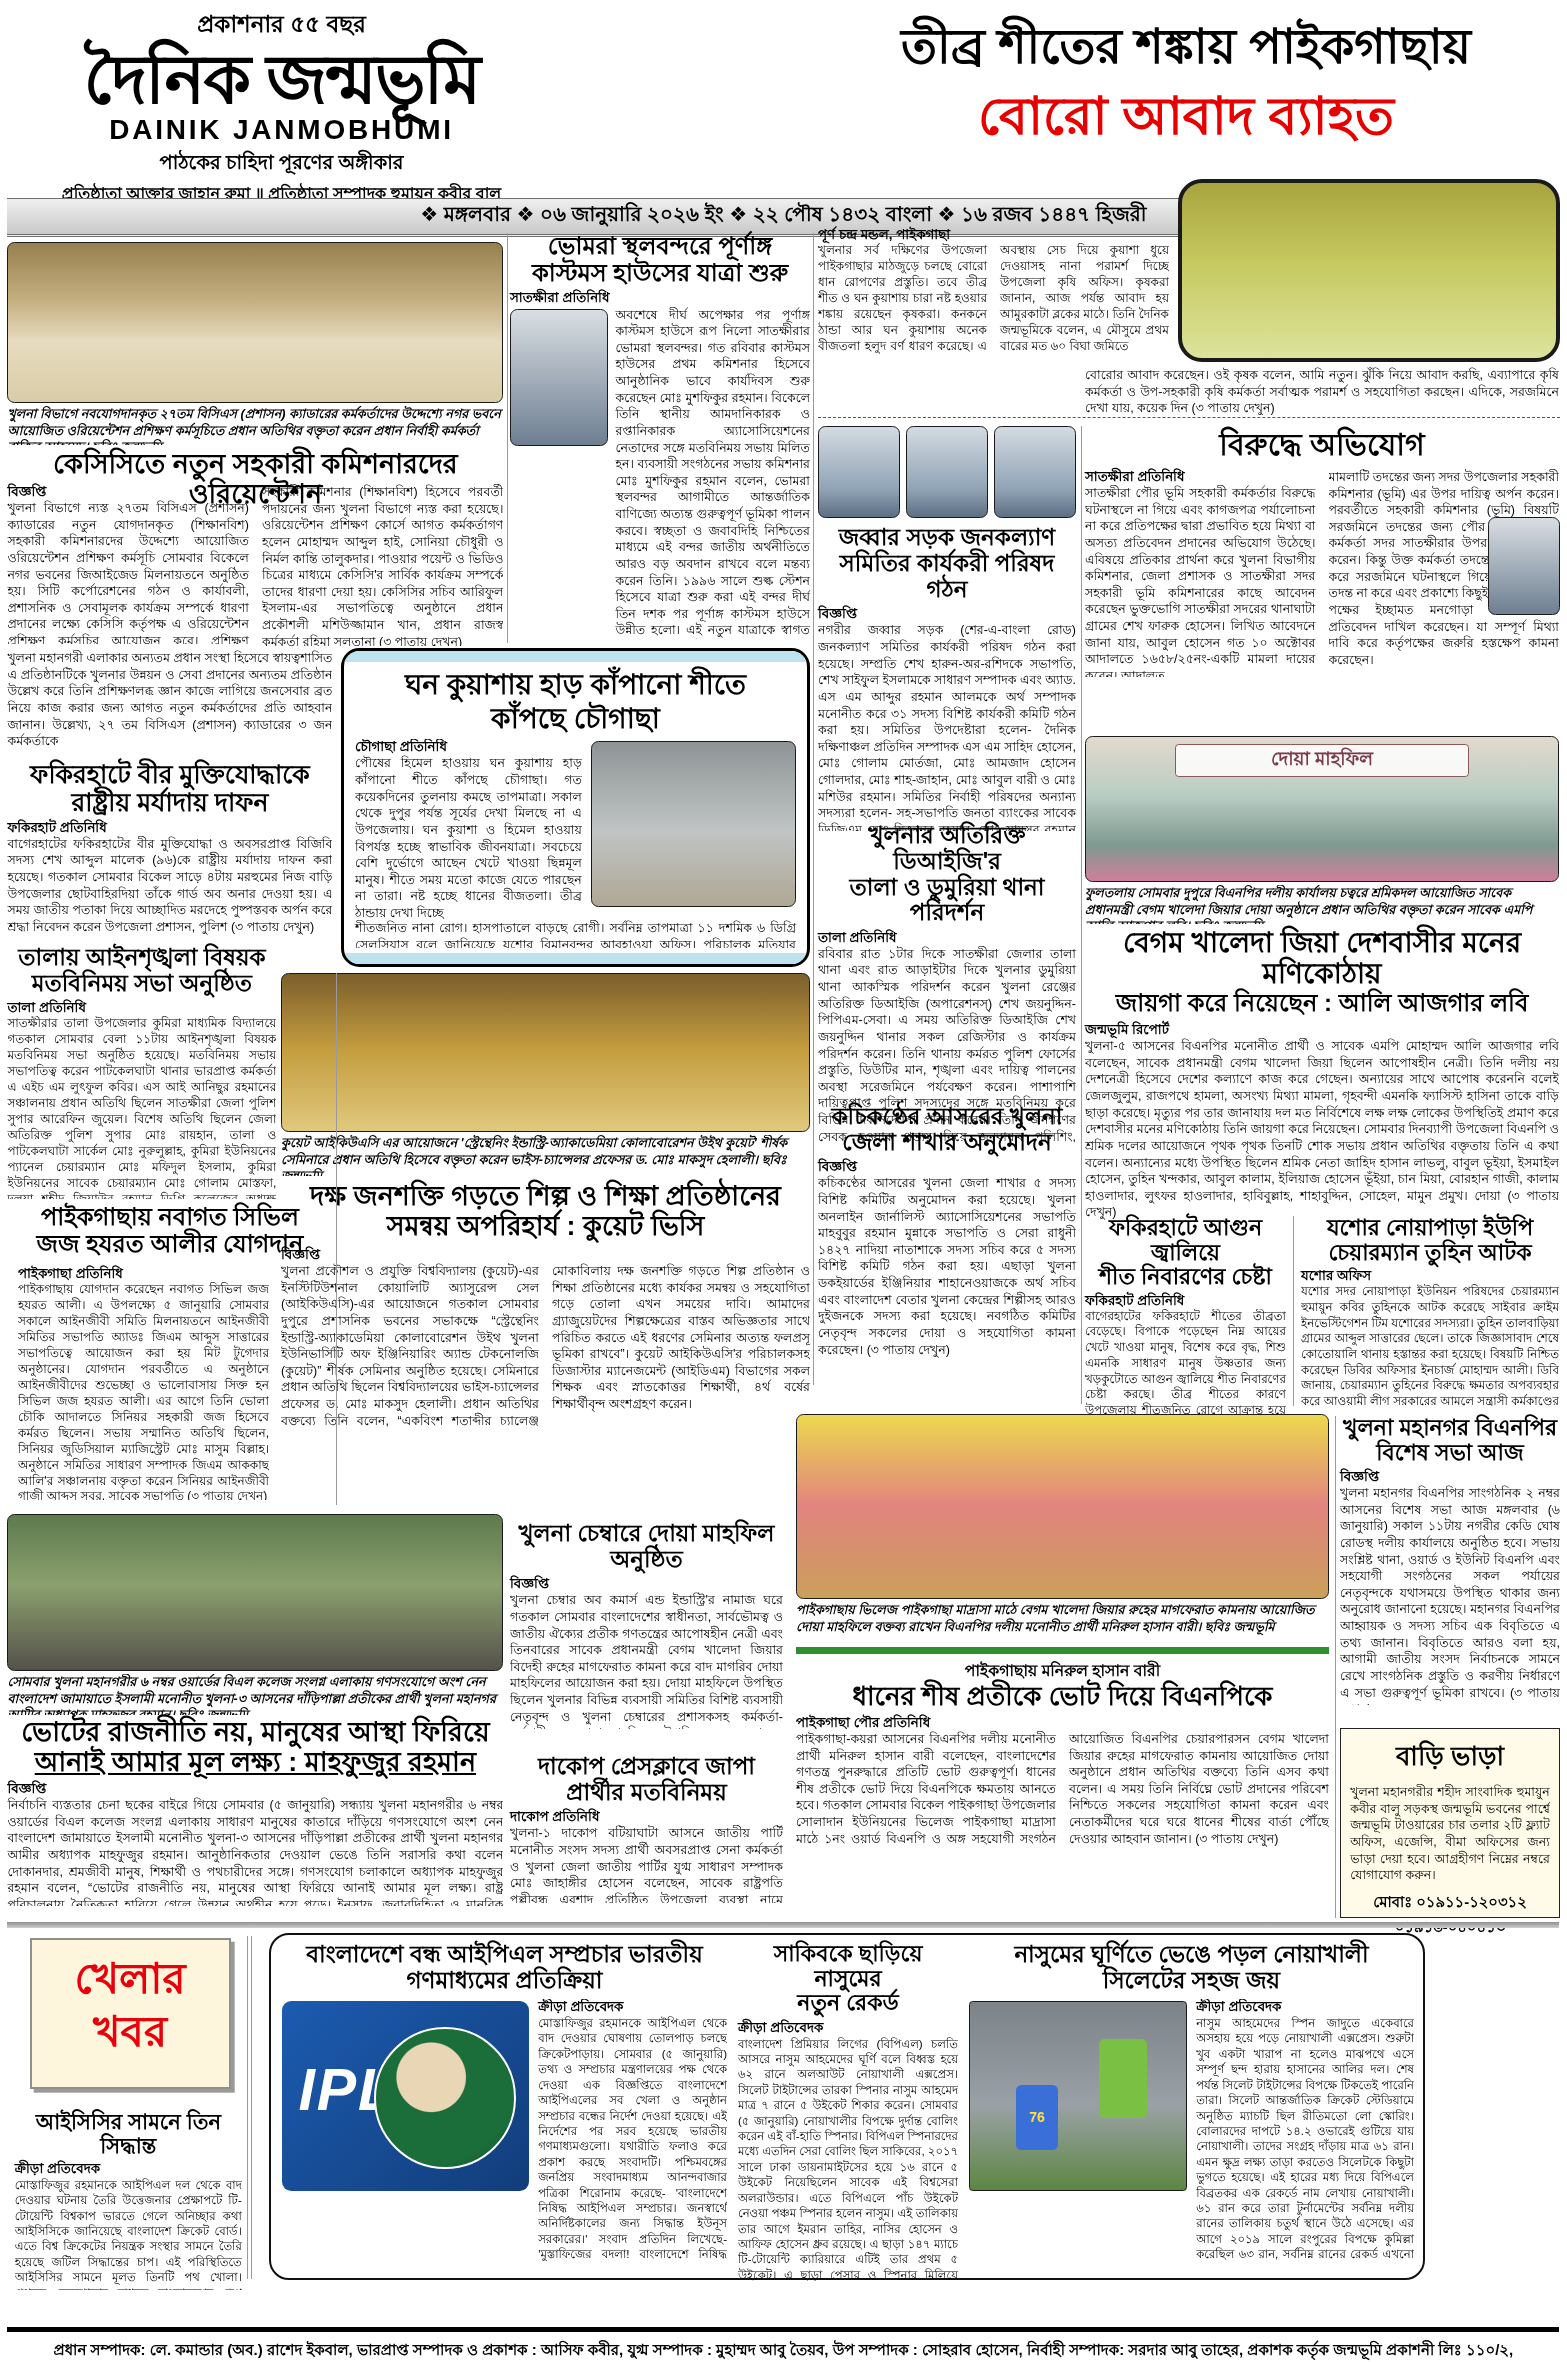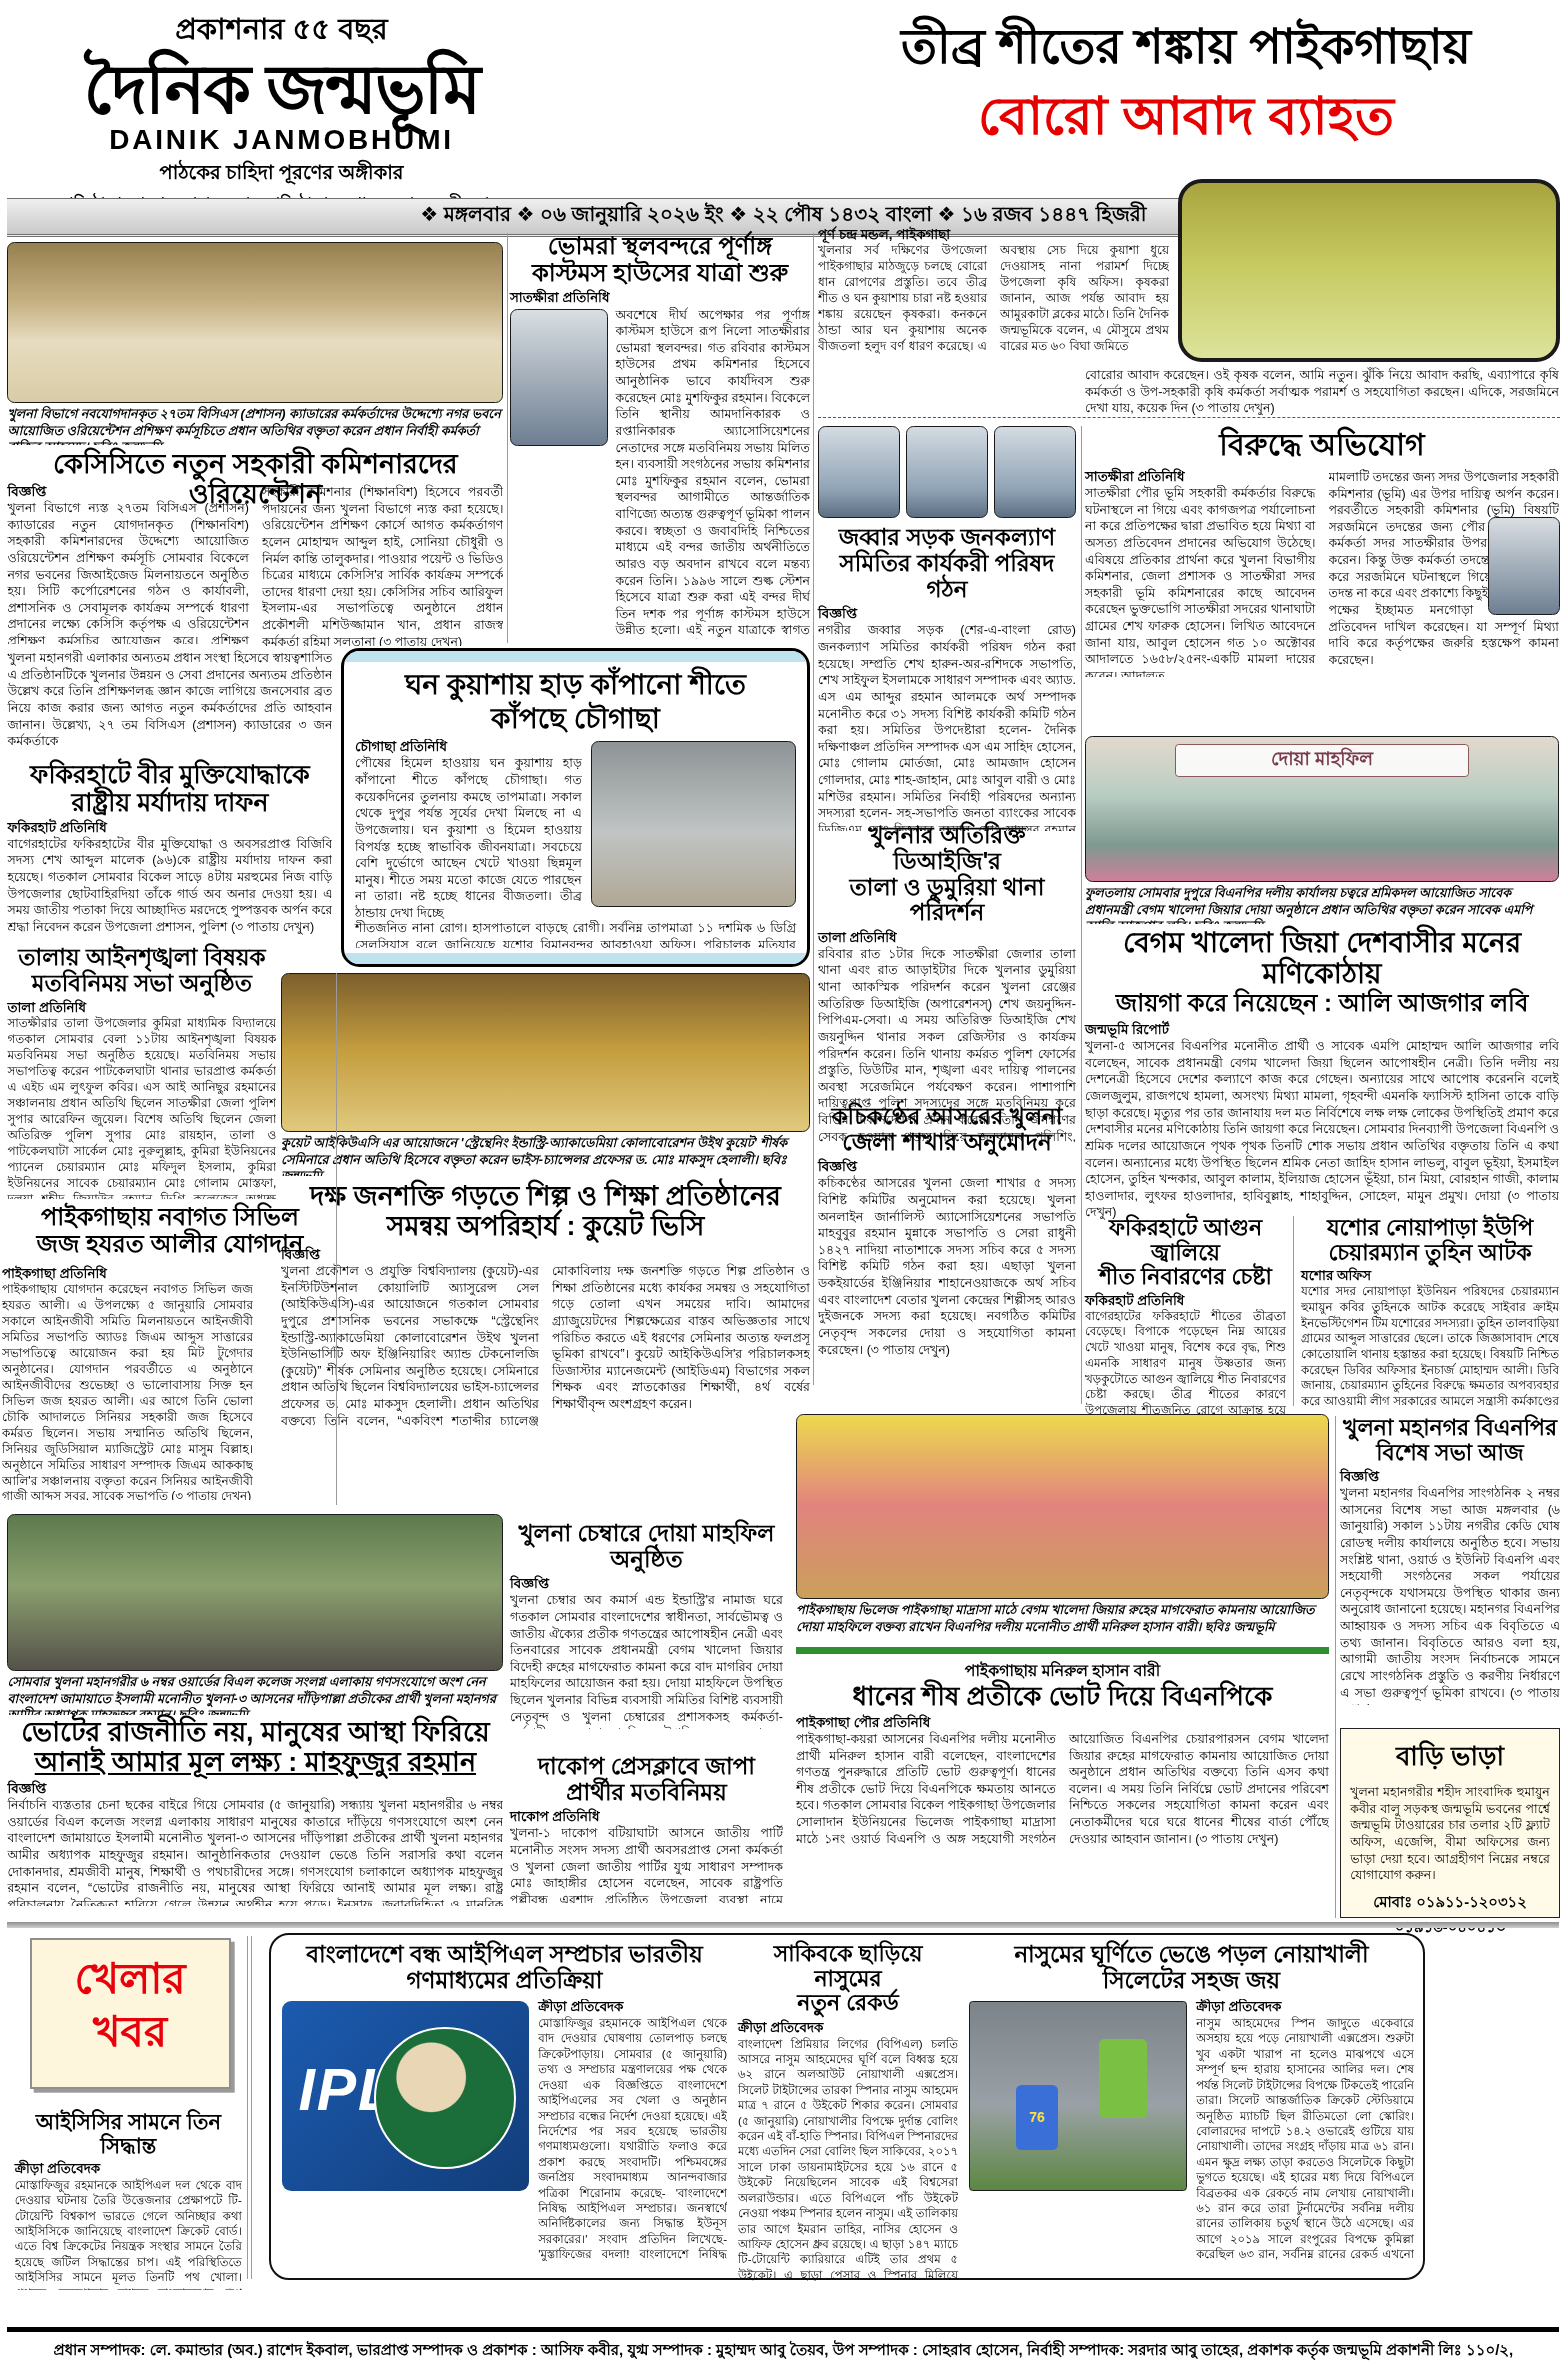--- a/index.html
+++ b/index.html
@@ -41,21 +41,21 @@
              background:radial-gradient(circle at 40% 35%,#e8d6b5 0 28%,#1b6e3a 29% 70%,#0f4d27 100%);border:2.8px solid #fff;}
   .red{color:#e60000;}
   .greenbar{background:#2f8f2f;height:7.4px;}
 </style>
 </head>
 <body>
 
 <div class="page">
 
   <div class="abs" style="left:23px;top:5.5px;width:517px;text-align:center;">
-    <div style="font-size:29px;font-weight:bold;">প্রকাশনার ৫৫ বছর</div>
+    <div style="font-size:23px;font-weight:bold;">প্রকাশনার ৫৫ বছর</div>
     <div style="font-size:68px;font-weight:900;line-height:1.02;letter-spacing:-1.8px;">দৈনিক জন্মভূমি</div>
     <div style="font-size:28px;font-weight:bold;letter-spacing:2.8px;">DAINIK JANMOBHUMI</div>
     <div style="font-size:19.4px;font-weight:bold;margin-top:1.8px;">পাঠকের চাহিদা পূরণের অঙ্গীকার</div>
     <div style="font-size:16px;font-weight:bold;margin-top:1.8px;">প্রতিষ্ঠাতা আক্তার জাহান রুমা ॥ প্রতিষ্ঠাতা সম্পাদক হুমায়ূন কবীর বালু</div>
   </div>
 
   <div class="abs" style="left:812px;top:20px;width:748px;text-align:center;">
     <h1 class="h" style="font-size:48px;">তীব্র শীতের শঙ্কায় পাইকগাছায়</h1>
     <h1 class="h red" style="font-size:52px;margin-top:13px;">বোরো আবাদ ব্যাহত</h1>
   </div>
@@ -107,21 +107,21 @@
     <h2 class="h" style="font-size:23px;">তালায় আইনশৃঙ্খলা বিষয়ক</h2>
     <h2 class="h" style="font-size:23px;">মতবিনিময় সভা অনুষ্ঠিত</h2>
     <div class="by" style="margin-top:3.7px;">তালা প্রতিনিধি</div>
     <div class="b" style="height:183px;font-size:12px;">সাতক্ষীরার তালা উপজেলার কুমিরা মাধ্যমিক বিদ্যালয়ে গতকাল সোমবার বেলা ১১টায় আইনশৃঙ্খলা বিষয়ক মতবিনিময় সভা অনুষ্ঠিত হয়েছে। মতবিনিময় সভায় সভাপতিত্ব করেন পাটকেলঘাটা থানার ভারপ্রাপ্ত কর্মকর্তা এ এইচ এম লুৎফুল কবির। এস আই আনিছুর রহমানের সঞ্চালনায় প্রধান অতিথি ছিলেন সাতক্ষীরা জেলা পুলিশ সুপার আরেফিন জুয়েল। বিশেষ অতিথি ছিলেন জেলা অতিরিক্ত পুলিশ সুপার মোঃ রায়হান, তালা ও পাটকেলঘাটা সার্কেল মোঃ নুরুলুল্লাহ, কুমিরা ইউনিয়নের প্যানেল চেয়ারম্যান মোঃ মফিদুল ইসলাম, কুমিরা ইউনিয়নের সাবেক চেয়ারম্যান মোঃ গোলাম মোস্তফা, দলুয়া শহীদ জিয়াউর রহমান ডিগ্রি কলেজের অধ্যক্ষ বিশ্বাস রফিকুল ইসলাম, বাংলাদেশ ইমাম সমিতির পাটকেলঘাটা থানার সভাপতি, মাওলানা আব্দুল হাই প্রমুখ।</div>
   </div>
 
   <div class="abs" style="left:7.4px;top:1204px;width:325px;">
     <h2 class="h" style="font-size:24px;">পাইকগাছায় নবাগত সিভিল</h2>
     <h2 class="h" style="font-size:24px;">জজ হযরত আলীর যোগদান</h2>
   </div>
-  <div class="abs" style="left:2px;top:1266px;width:251px;">
+  <div class="abs" style="left:18px;top:1266px;width:251px;">
     <div class="by">পাইকগাছা প্রতিনিধি</div>
     <div class="b" style="height:218px;font-size:12px;">পাইকগাছায় যোগদান করেছেন নবাগত সিভিল জজ হযরত আলী। এ উপলক্ষ্যে ৫ জানুয়ারি সোমবার সকালে আইনজীবী সমিতি মিলনায়তনে আইনজীবী সমিতির সভাপতি অ্যাডঃ জিএম আব্দুস সাত্তারের সভাপতিত্বে আয়োজন করা হয় মিট টুগেদার অনুষ্ঠানের। যোগদান পরবর্তীতে এ অনুষ্ঠানে আইনজীবীদের শুভেচ্ছা ও ভালোবাসায় সিক্ত হন সিভিল জজ হযরত আলী। এর আগে তিনি ভোলা চৌকি আদালতে সিনিয়র সহকারী জজ হিসেবে কর্মরত ছিলেন। সভায় সম্মানিত অতিথি ছিলেন, সিনিয়র জুডিসিয়াল ম্যাজিস্ট্রেট মোঃ মাসুম বিল্লাহ। অনুষ্ঠানে সমিতির সাধারণ সম্পাদক জিএম আককাছ আলি'র সঞ্চালনায় বক্তৃতা করেন সিনিয়র আইনজীবী গাজী আব্দুস সবুর, সাবেক সভাপতি (৩ পাতায় দেখুন)</div>
   </div>
 
   <div class="abs ph ph-seminar" style="left:281px;top:973px;width:529px;height:159px;"></div>
   <div class="abs cap" style="left:281px;top:1135px;width:529px;height:41px;">কুয়েট আইকিউএসি এর আয়োজনে 'স্ট্রেন্থেনিং ইন্ডাস্ট্রি-অ্যাকাডেমিয়া কোলাবোরেশন উইথ কুয়েট' শীর্ষক সেমিনারে প্রধান অতিথি হিসেবে বক্তৃতা করেন ভাইস-চ্যান্সেলর প্রফেসর ড. মোঃ মাকসুদ হেলালী। ছবিঃ জন্মভূমি</div>
   <div class="abs" style="left:281px;top:1181px;width:529px;">
     <h2 class="h" style="font-size:27px;">দক্ষ জনশক্তি গড়তে শিল্প ও শিক্ষা প্রতিষ্ঠানের</h2>
     <h2 class="h" style="font-size:27px;">সমন্বয় অপরিহার্য : কুয়েট ভিসি</h2>
     <div class="by" style="margin-top:5.5px;">বিজ্ঞপ্তি</div>

